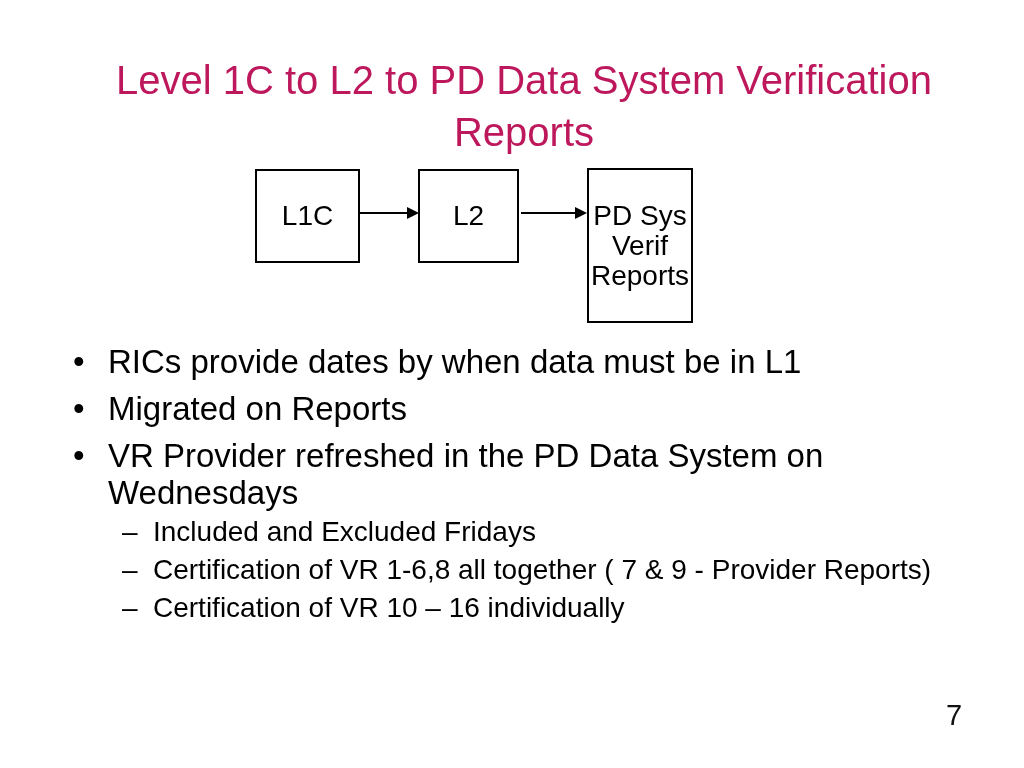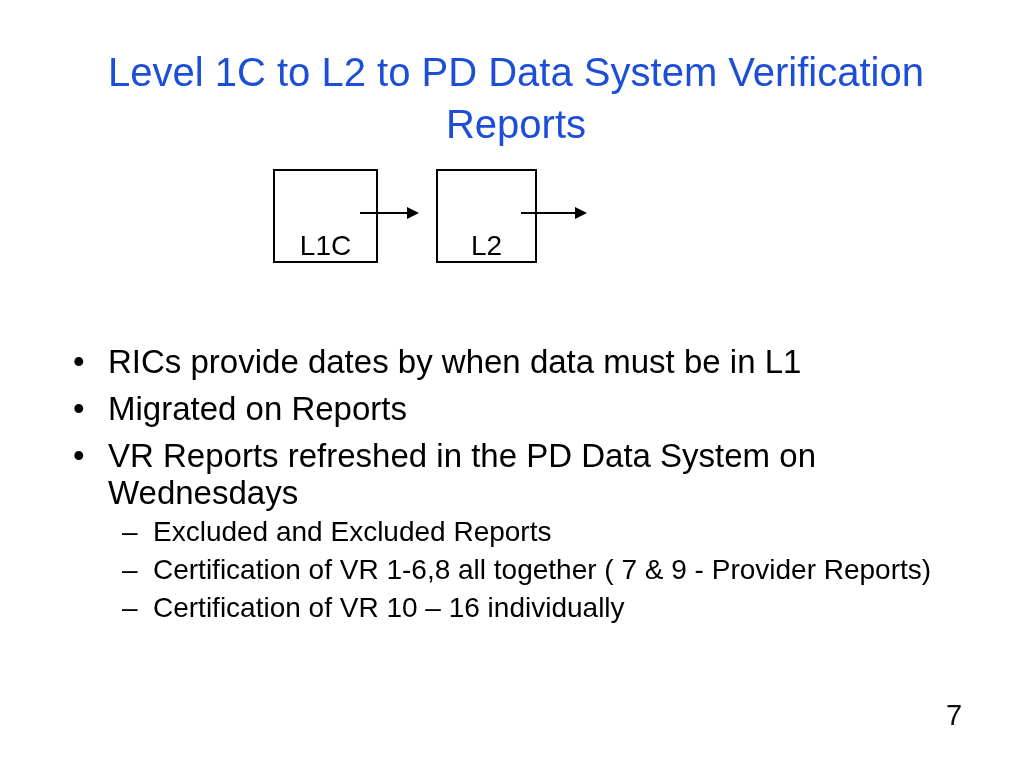--- a/index.html
+++ b/index.html
@@ -20,43 +20,42 @@
     inset: 0;
     background: #ffffff;
   }
 
   
   .title {
     position: absolute;
     left: 62px;
     top: 42px;
     width: 900px;
-    margin: 4px;
+    margin: 12px;
     font-size: 40px;
     font-weight: 400;
     line-height: 52px;
     text-align: center;
-    color: #1d4ed8;
+    color: #be185d;
   }
 
   
   .diagram { position: absolute; inset: 0; }
   .dbox {
     position: absolute;
     border: 2px solid #000000;
     box-sizing: border-box;
     display: flex;
     flex-direction: column;
     align-items: center;
-    justify-content: flex-end;
+    justify-content: center;
     font-size: 28px;
     line-height: 30px;
     text-align: center;
     background: #ffffff;
-    margin-left: 18px;
   }
   .dbox-l1c { left: 255px; top: 169px; width: 105px; height: 94px; }
   .dbox-l2  { left: 418px; top: 169px; width: 101px; height: 94px; }
   .dbox-pd  { left: 587px; top: 168px; width: 106px; height: 155px; }
 
   .arrow { position: absolute; }
   .arrow .shaft {
     position: absolute;
     top: 5px;
     left: 0;
@@ -151,42 +150,47 @@
 
     <div class="dbox dbox-l2">
       <span>L2</span>
     </div>
 
     <div class="arrow arrow-2">
       <div class="shaft"></div>
       <div class="head"></div>
     </div>
 
+    <div class="dbox dbox-pd">
+      <span>PD Sys</span>
+      <span>Verif</span>
+      <span>Reports</span>
+    </div>
 
   </div>
 
   <div class="main-list">
     <div class="main-item">
       <span class="marker">•</span>
       <span class="btext">RICs provide dates by when data must be in L1</span>
     </div>
     <div class="main-item">
       <span class="marker">•</span>
       <span class="btext">Migrated on Reports</span>
     </div>
     <div class="main-item">
       <span class="marker">•</span>
-      <span class="btext">VR Reports refreshed in the PD Data System on Wednesdays</span>
+      <span class="btext">VR Provider refreshed in the PD Data System on Wednesdays</span>
     </div>
   </div>
 
   <div class="sub-list">
     <div class="sub-item">
       <span class="marker">–</span>
-      <span class="btext">Excluded and Excluded Reports</span>
+      <span class="btext">Included and Excluded Fridays</span>
     </div>
     <div class="sub-item">
       <span class="marker">–</span>
       <span class="btext">Certification of VR 1-6,8 all together ( 7 &amp; 9 - Provider Reports)</span>
     </div>
     <div class="sub-item">
       <span class="marker">–</span>
       <span class="btext">Certification of VR 10 – 16 individually</span>
     </div>
   </div>

